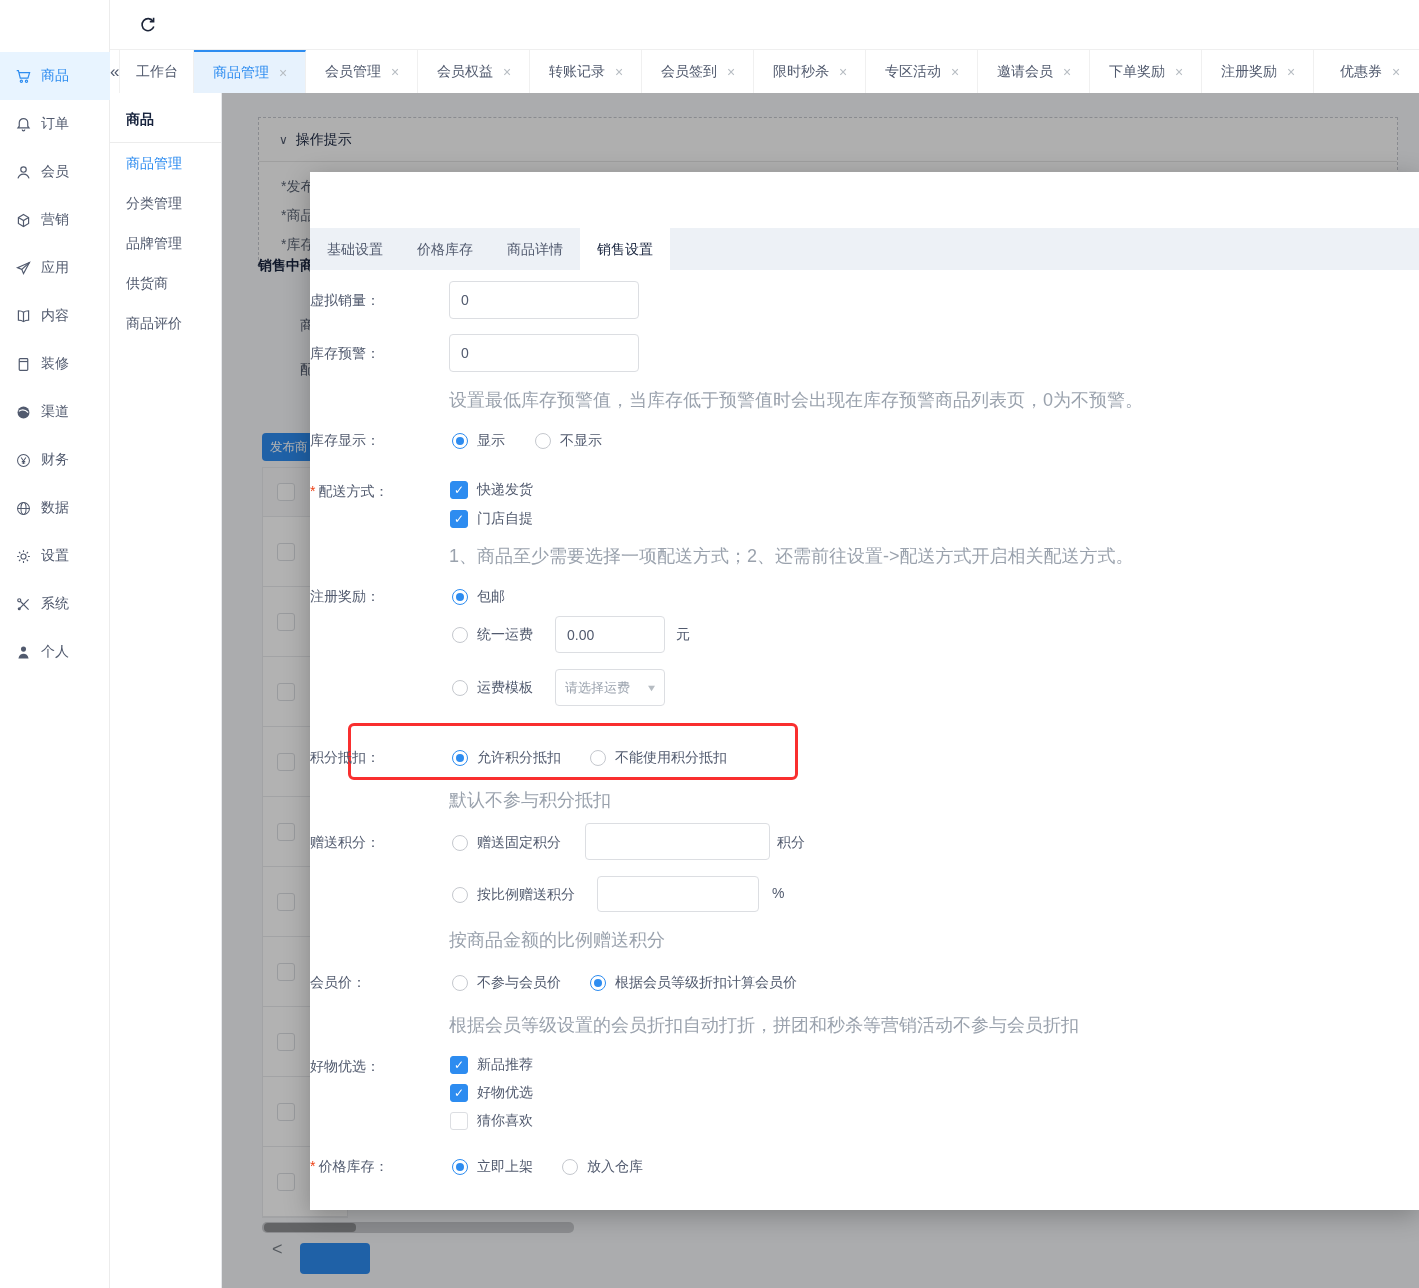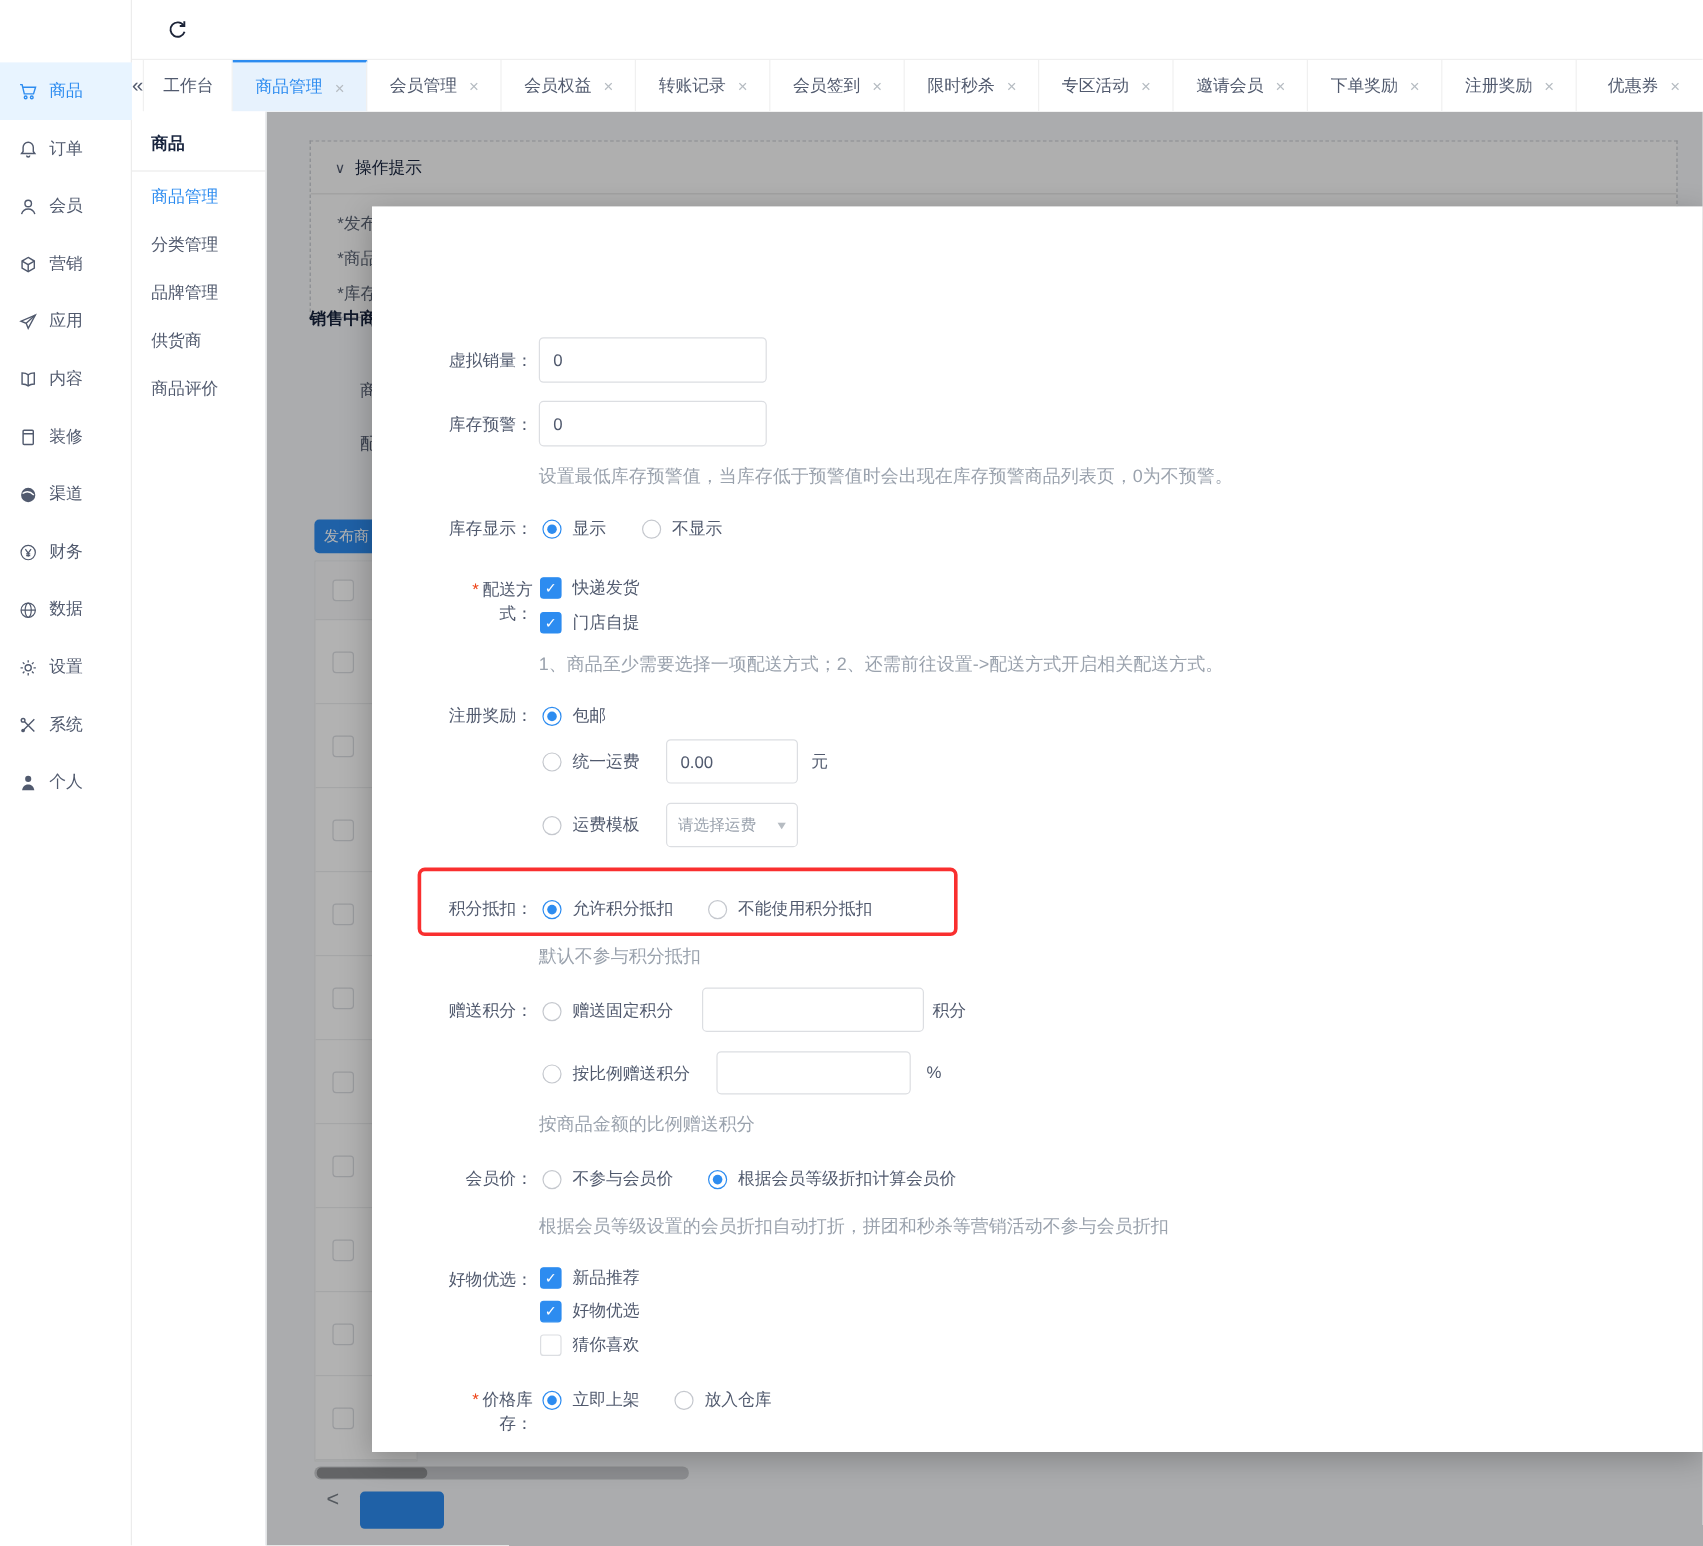--- a/index.html
+++ b/index.html
@@ -70,27 +70,27 @@
 
   
   .modal { position:absolute; left:310px; top:172px; width:1109px; height:1038px; background:#fff;
     z-index:8; box-shadow:0 6px 24px rgba(0,0,0,.25); }
   .modal-head { position:absolute; left:0; top:0; width:100%; height:46px; background:#f8f8f9;
     border-bottom:1px solid #e8eaec; line-height:46px; padding-left:14px; font-size:15px; color:#1c2438; }
   .modal-tabs { position:absolute; left:0; top:56px; width:100%; height:42px; background:#edf1f6; display:flex; }
   .mtab { height:42px; line-height:42px; padding:0 17px; font-size:14px; color:#515a6e; cursor:pointer; }
   .mtab.active { background:#fff; color:#17233d; }
 
-  .m-label { position:absolute; left:16px; width:118px; text-align:right; font-size:14px; color:#515a6e; line-height:20px;padding-left:41px; }
+  .m-label { position:absolute; left:0; width:118px; font-size:14px; color:#515a6e; line-height:20px; }
   .req { color:#ed4014; margin-right:3px; }
   .ctl { position:absolute; display:flex; align-items:center; gap:9px; font-size:14px; color:#515a6e;
     white-space:nowrap; cursor:pointer; }
   .inp { position:absolute; border:1px solid #dcdee2; border-radius:4px; font-size:14px; color:#515a6e;
     padding:0 11px; background:#fff; font-family:inherit; outline:none; }
-  .help { position:absolute; font-size:15px; color:#9aa2ad; white-space:nowrap; }
+  .help { position:absolute; font-size:18px; color:#9aa2ad; white-space:nowrap; }
   .radio { width:16px; height:16px; border-radius:50%; border:1px solid #c5c8ce; background:#fff;
     position:relative; flex:none; }
   .radio.sel { border-color:#2d8cf0; }
   .radio.sel::after { content:""; position:absolute; left:3px; top:3px; width:8px; height:8px;
     border-radius:50%; background:#2d8cf0; }
   .cbx { width:18px; height:18px; border-radius:3px; border:1px solid #dcdee2; background:#fff;
     flex:none; text-align:center; line-height:17px; font-size:12px; color:#fff; }
   .cbx.on { background:#2d8cf0; border-color:#2d8cf0; }
   .sel-box { position:absolute; border:1px solid #dcdee2; border-radius:4px; background:#fff;
     display:flex; align-items:center; justify-content:space-between; padding:0 8px 0 9px;
@@ -322,20 +322,26 @@
     <div class="sb-track">
         <span class="sb-thumb" style="position:absolute;display:block"></span>
       </div>
     <div class="pg-prev">&lt;</div>
     <div class="pg-btn"></div>
   </section>
 
   <div class="mask"></div>
 
   <div class="modal">
+    <div class="modal-tabs">
+      <div class="mtab">基础设置</div>
+      <div class="mtab">价格库存</div>
+      <div class="mtab">商品详情</div>
+      <div class="mtab active">销售设置</div>
+    </div>
 
     <div class="m-label" style="top:118px">虚拟销量：</div>
     <input class="inp" style="left: 139px; top: 109px; width: 190px; height: 38px;" value="0">
 
     <div class="m-label" style="top:171px">库存预警：</div>
     <input class="inp" style="left: 139px; top: 162px; width: 190px; height: 38px;" value="0">
     <div class="help" style="left:139px; top:216px">设置最低库存预警值，当库存低于预警值时会出现在库存预警商品列表页，0为不预警。</div>
 
     <div class="m-label" style="top:258px">库存显示：</div>
     <div class="ctl" style="left:142px; top:260px">

